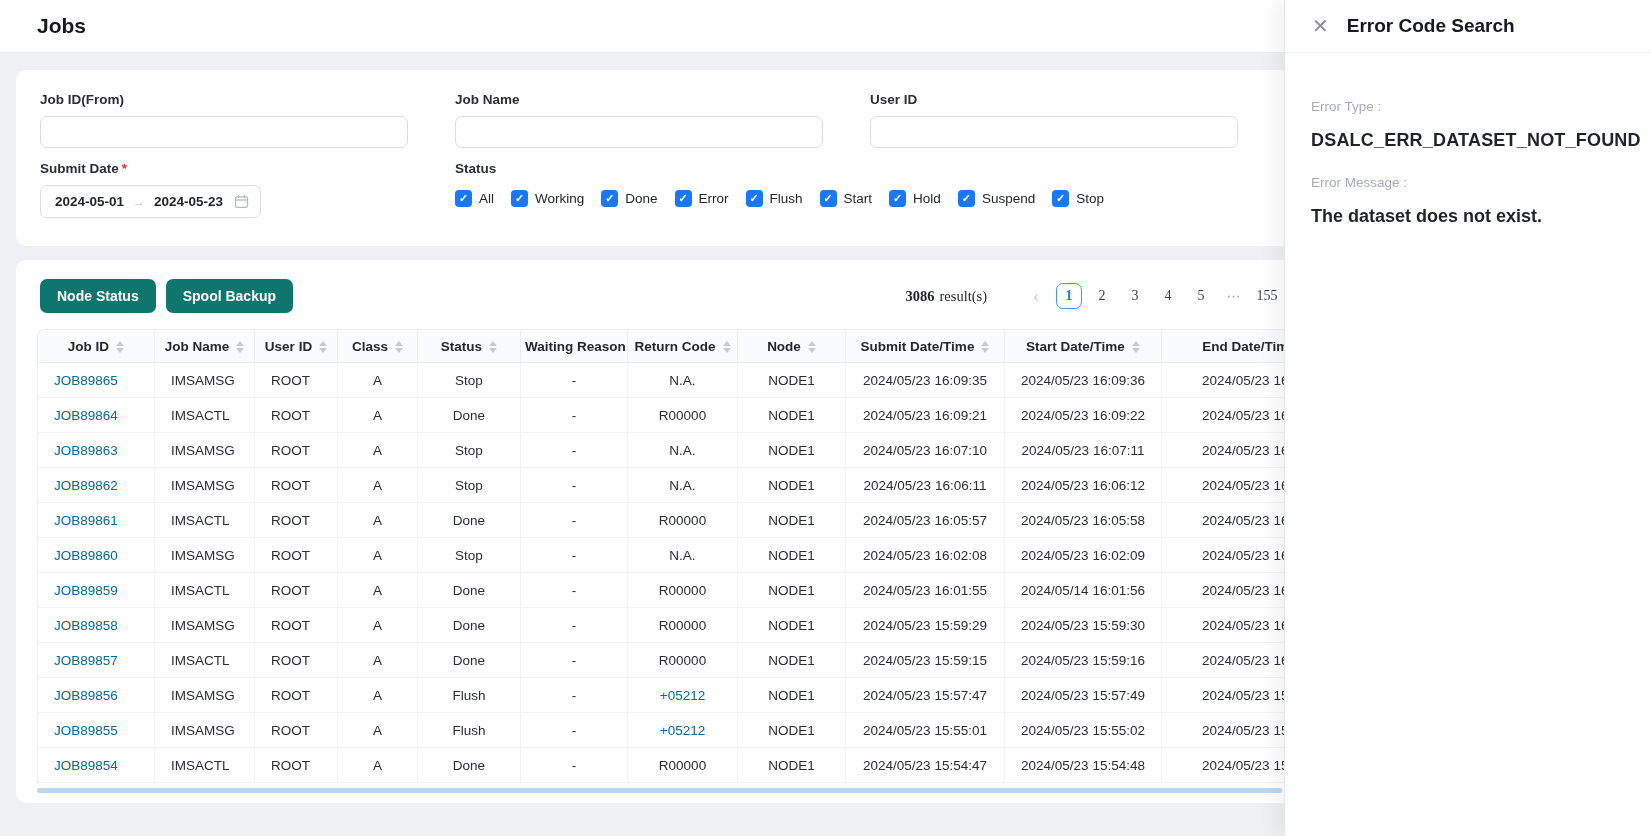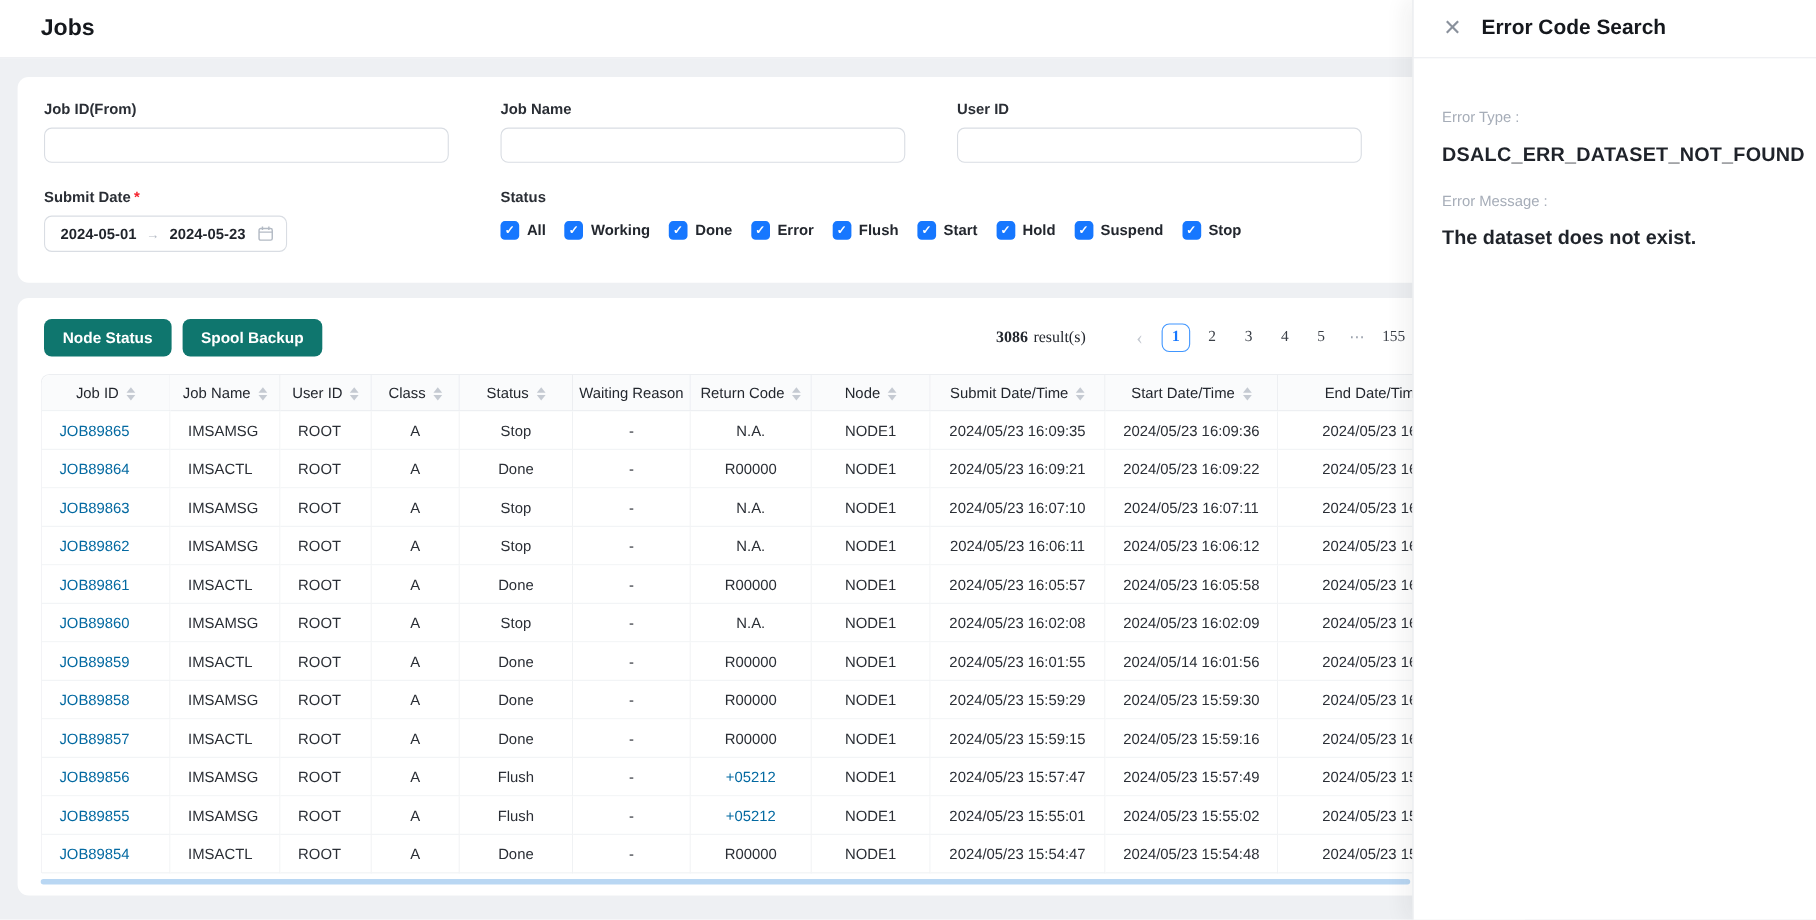--- a/index.html
+++ b/index.html
@@ -16,42 +16,42 @@
     display:flex; align-items:center; padding:0 37px;
   }
   .topbar h1 { margin:0; font-size:21px; font-weight:700; color:#15181d; }
 
   
   .content { width:1316px; padding:17px 0 0 16px; }
   .card { background:#fff; border-radius:10px; }
 
   
   .filter-card { padding:22px 24px 28px; margin-bottom:14px; }
-  .filter-grid { display:grid; grid-template-columns:415px 415px 1fr; row-gap:24px; }
+  .filter-grid { display:grid; grid-template-columns:415px 415px 1fr; row-gap:13px; }
   .field-label { display:block; font-size:13.5px; font-weight:700; color:#2a2e35; margin-bottom:9px; }
   .required { color:#f5222d; margin-left:3px; }
   .text-input {
     width:368px; height:32px; border:1px solid #d9dde3; border-radius:7px;
     padding:0 12px; font-size:14px; font-family:inherit; outline:none; background:#fff;
   }
   .date-range {
     display:inline-flex; align-items:center; gap:9px; height:33px;
     border:1px solid #d9dde3; border-radius:7px; padding:0 11px 0 14px;
     font-size:13.5px; font-weight:700; color:#1f232a; cursor:pointer; background:#fff;
   }
   .date-sep { color:#b6bcc6; font-weight:400; font-size:12px; }
   .cal-icon { display:inline-flex; margin-left:2px; }
   .status-row { display:flex; align-items:center; gap:17px; margin-top:14px; flex-wrap:nowrap; }
   .status-item { display:inline-flex; align-items:center; gap:7px; cursor:pointer; }
   .checkbox {
     width:17px; height:17px; border-radius:4px; background:#1677ff;
     color:#fff; font-size:11px; font-weight:700;
     display:inline-flex; align-items:center; justify-content:center;
   }
-  .status-label { font-size:13.5px; font-weight:700; color:#23272e; }
+  .status-label { font-size:13.5px; font-weight:400; color:#23272e; }
 
   
   .table-card { padding:19px 0 10px 0; }
   .table-toolbar {
     display:flex; align-items:center; justify-content:space-between;
     padding:0 36px 0 24px; margin-bottom:16px;
   }
   .btn-group { display:flex; gap:10px; }
   .btn {
     background:#0f766e; color:#fff; border:none; border-radius:7px;
@@ -70,21 +70,21 @@
   .page.active { border:1px solid #4096ff; color:#1677ff; font-weight:700; background:#fff; }
   .page.prev { color:#c3c8d0; font-size:18px; font-weight:400; }
   .page.ellipsis { color:#9aa1ac; letter-spacing:1px; }
 
   .table-wrap { margin-left:21px; width:fit-content; border:1px solid #eceef1; border-right:none; border-bottom:none; border-radius:8px 0 0 0; }
   table { border-collapse:separate; border-spacing:0; table-layout:fixed; width:1314px; }
   col.c1{width:117px} col.c2{width:100px} col.c3{width:83px} col.c4{width:80px}
   col.c5{width:103px} col.c6{width:107px} col.c7{width:110px} col.c8{width:108px}
   col.c9{width:159px} col.c10{width:157px} col.c11{width:190px}
   th {
-    background:#fafbfc; height:33px; font-size:13.5px; font-weight:400; color:#23272e;
+    background:#fafbfc; height:33px; font-size:13.5px; font-weight:700; color:#23272e;
     border-right:1px solid #eceef1; border-bottom:1px solid #e7eaee;
     text-align:center; white-space:nowrap; padding:0 4px;
   }
   th:first-child { border-top-left-radius:8px; }
   td {
     height:35px; font-size:13.5px; color:#2a2e35; text-align:center; white-space:nowrap;
     border-right:1px solid #f0f2f4; border-bottom:1px solid #f0f2f4; padding:0 4px;
     background:#fff;
   }
   td.left { text-align:left; padding-left:16px; }

